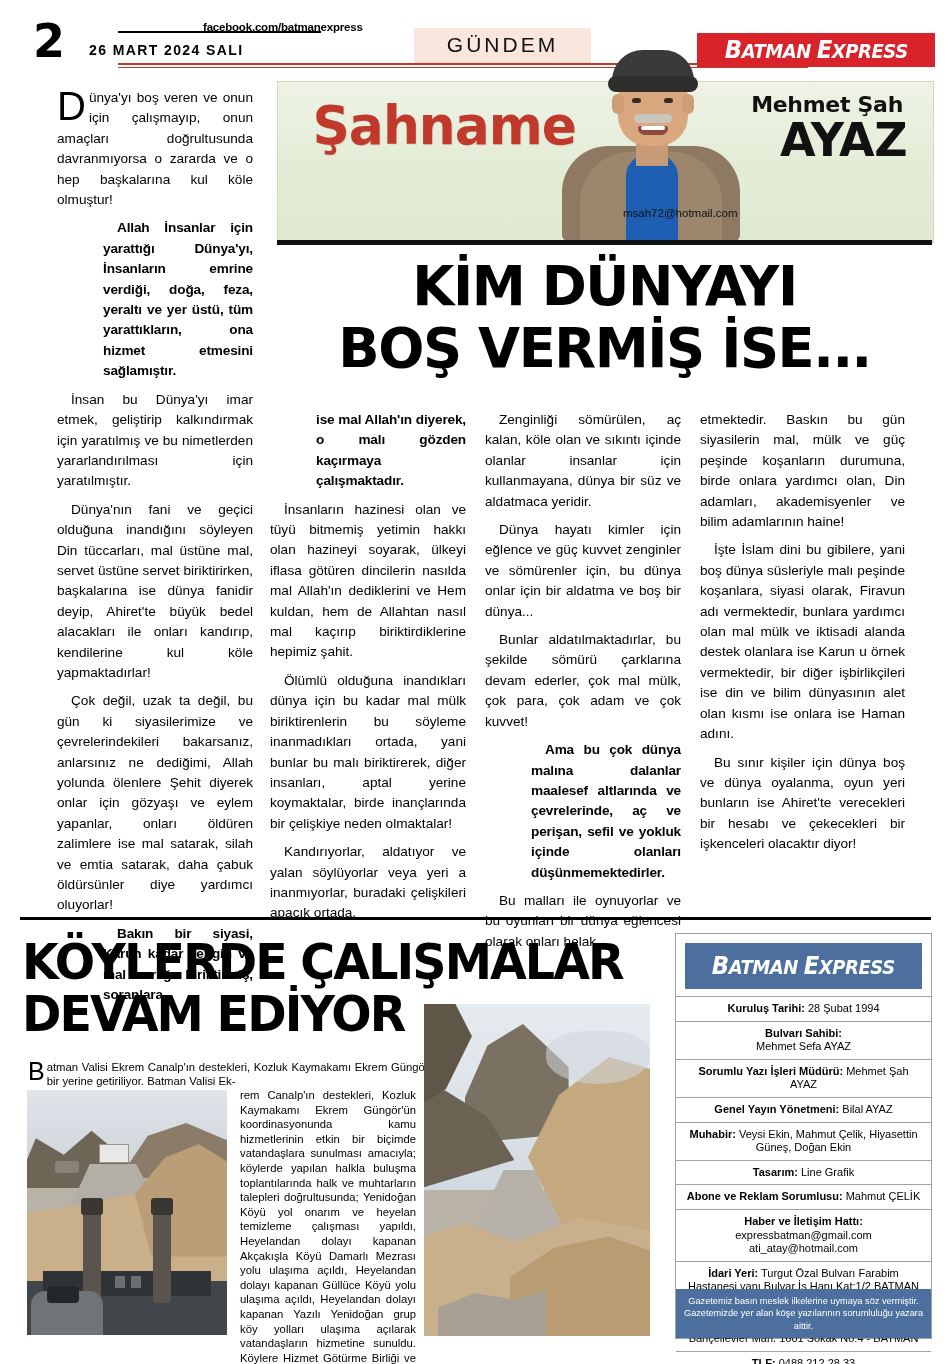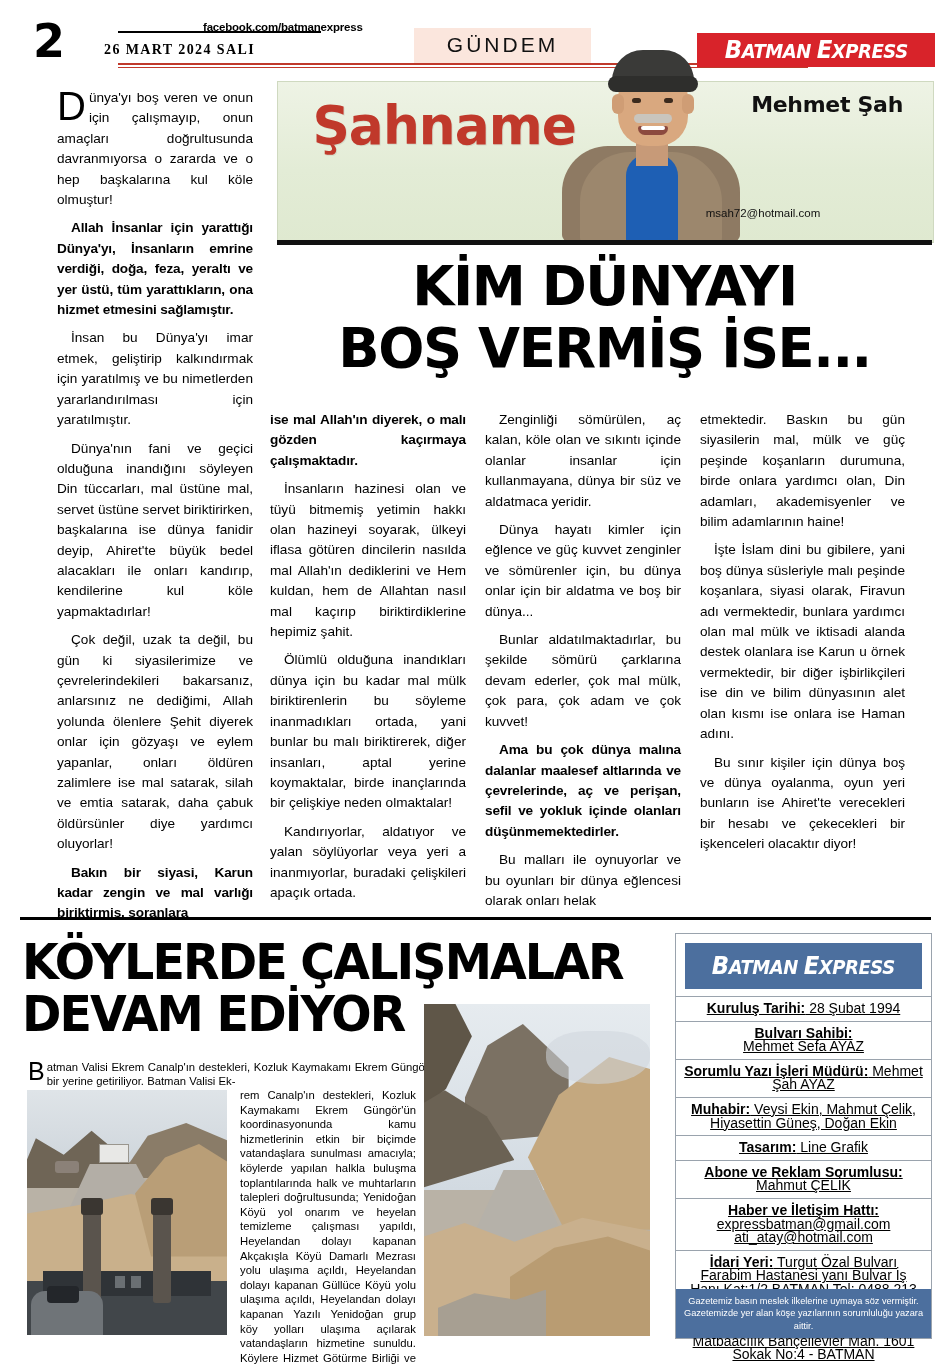--- a/index.html
+++ b/index.html
@@ -22,23 +22,23 @@
     letter-spacing:-1px;
   }
   .hdr-rule-top{
     position:absolute;left:118px;top:31px;width:203px;height:2px;background:#000;
   }
   .hdr-fb{
     position:absolute;left:203px;top:21px;
     font-size:11.5px;font-weight:600;color:#000;letter-spacing:-0.2px;
   }
   .hdr-date{
-    position:absolute;left:104px;top:42px;
+    position:absolute;left:89px;top:42px;
     font-size:14px;font-weight:600;letter-spacing:1.4px;color:#000;
-    font-family:Liberation Serif, serif;
+    font-family:Liberation Sans, sans-serif;
   }
   .hdr-rule-bot{
     position:absolute;left:118px;top:63px;width:690px;height:2px;background:#c0392b;
   }
   .hdr-rule-bot2{
     position:absolute;left:118px;top:67px;width:690px;height:1px;background:#c0392b;
   }
   .gundem-box{
     position:absolute;left:414px;top:28px;width:177px;height:35px;
     background:#fbe6dd;
@@ -84,21 +84,21 @@
     text-align:right;width:250px;letter-spacing:-0.3px;
   }
   .banner-name-last{
     position:absolute;right:44px;top:115px;
     font-family:"DejaVu Sans", sans-serif;
     font-size:46px;font-weight:700;color:#111;
     text-align:right;width:250px;letter-spacing:-0.5px;line-height:50px;
   }
   .banner-mail{
     position:absolute;right:48px;top:207px;
-    font-size:11.5px;color:#111;text-align:center;width:280px;
+    font-size:11.5px;color:#111;text-align:left;width:280px;
     font-weight:500;
   }
   .banner-underline{
     position:absolute;left:277px;top:240px;width:655px;height:5px;background:#111;
   }
   
   .portrait{position:absolute;left:556px;top:28px;width:190px;height:212px;}
   .p-body{
     position:absolute;left:6px;top:118px;width:178px;height:95px;
     background:#8e7a63;
@@ -151,21 +151,21 @@
   
   .col{
     position:absolute;
     font-family:"Liberation Sans", sans-serif;
     font-size:13.6px;line-height:20.4px;
     text-align:justify;text-justify:inter-word;
     color:#000;
     hyphens:none;
   }
   .col p{margin:0 0 8px 0;text-indent:14px;}
-  .col p.b{font-weight:700;letter-spacing:-0.15px;}
+  .col p.b{font-weight:700;letter-spacing:-0.15px;margin-left:46px;}
   .col p.nodent{text-indent:0;}
 
   .c1{left:57px;top:88px;width:196px;}
   .c2{left:270px;top:410px;width:196px;}
   .c3{left:485px;top:410px;width:196px;}
   .c4{left:700px;top:410px;width:205px;}
 
   .dropcap{
     float:left;font-size:40px;line-height:32px;font-weight:400;
     padding:2px 3px 0 0;font-family:"Liberation Sans", sans-serif;
@@ -218,21 +218,21 @@
     display:flex;align-items:center;justify-content:center;
   }
   .imp-logo span{
     font-family:"DejaVu Sans", sans-serif;font-style:italic;font-weight:700;
     color:#fff;font-size:24px;letter-spacing:-0.5px;white-space:nowrap;
     transform:scaleX(0.95);
   }
   .imp-logo span small{font-size:19px;}
   .imp-row{
     padding:5px 8px 5px 8px;border-bottom:1px solid #9aa3ad;
-    text-align:center;font-size:14px;line-height:13.6px;color:#000;text-decoration:underline;
+    text-align:center;font-size:11px;line-height:13.6px;color:#000;
   }
   .imp-row:first-of-type{border-top:1px solid #9aa3ad;margin-top:7px;}
   .imp-row b{font-weight:700;}
   .imp-note{
     position:absolute;left:0;bottom:0;width:100%;
     background:#4c6f9e;color:#fff;text-align:center;
     font-size:9.2px;line-height:12.4px;padding:6px 5px;
     box-sizing:border-box;
   }
 </style>
@@ -268,20 +268,21 @@
     <div class="p-eye-r"></div>
     <div class="p-mus"></div>
     <div class="p-mouth">
         <i></i>
       </div>
     <div class="p-cap"></div>
     <div class="p-cap2"></div>
   </div>
   <div class="banner-title">Şahname</div>
   <div class="banner-name-first">Mehmet Şah</div>
+  <div class="banner-name-last">AYAZ</div>
   <div class="banner-mail">msah72@hotmail.com</div>
   <div class="banner-underline"></div>
 
   <div class="col-headline">
     <div>KİM DÜNYAYI</div>
     <div>BOŞ VERMİŞ İSE...</div>
   </div>
 
   <div class="col c1">
     <p class="nodent"><span class="dropcap">D</span><span>ünya'yı boş veren ve onun için çalışmayıp, onun amaçları doğrultusunda davranmıyorsa o zararda ve o hep başkalarına kul köle olmuştur!</span></p>
@@ -363,20 +364,21 @@
   </div>
 
   <div class="imprint">
     <div class="imp-logo">
       <span><b>B</b><small>ATMAN </small><b>E</b><small>XPRESS</small></span>
     </div>
     <div id="imprint-rows">
         <div class="imp-row"><b>Kuruluş Tarihi:</b><span> 28 Şubat 1994</span></div>
         <div class="imp-row"><b>Bulvarı Sahibi:</b><br><span>Mehmet Sefa AYAZ</span></div>
         <div class="imp-row"><b>Sorumlu Yazı İşleri Müdürü:</b><span> Mehmet Şah AYAZ</span></div>
+        <div class="imp-row"><b>Genel Yayın Yönetmeni:</b><span> Bilal AYAZ</span></div>
         <div class="imp-row"><b>Muhabir:</b><span> Veysi Ekin, Mahmut Çelik, Hiyasettin Güneş, Doğan Ekin</span></div>
         <div class="imp-row"><b>Tasarım:</b><span> Line Grafik</span></div>
         <div class="imp-row"><b>Abone ve Reklam Sorumlusu:</b><span> Mahmut ÇELİK</span></div>
         <div class="imp-row"><b>Haber ve İletişim Hattı:</b><br><span>expressbatman@gmail.com<br>ati_atay@hotmail.com</span></div>
         <div class="imp-row"><b>İdari Yeri:</b><span> Turgut Özal Bulvarı Farabim Hastanesi yanı Bulvar İş Hanı Kat:1/2 BATMAN Tel: 0488 213 03 86</span></div>
         <div class="imp-row"><b>Basıldığı Yer:</b><span> Çağdaş Kardeşler Matbaacılık Bahçelievler Mah. 1601 Sokak No:4  -  BATMAN</span></div>
         <div class="imp-row"><b>TLF:</b><span> 0488 212 28 33</span></div>
         <div class="imp-row"></div>
       </div>
     <div class="imp-note">

